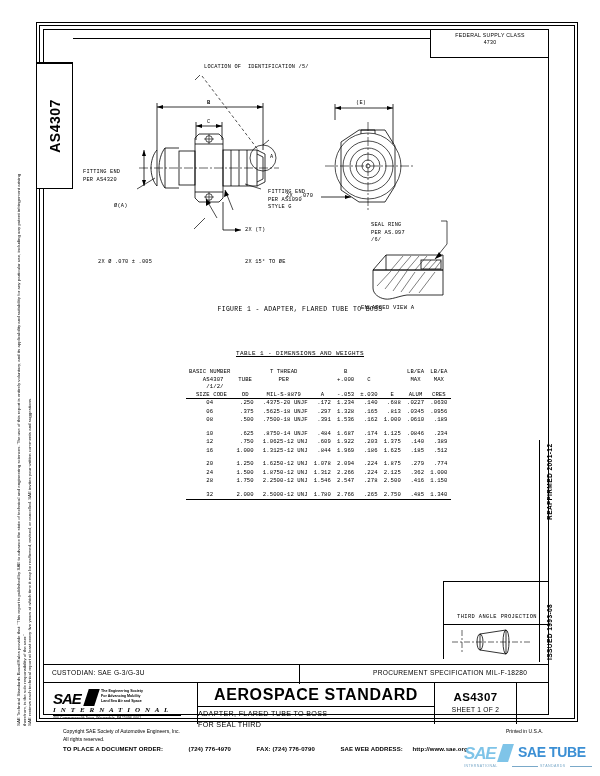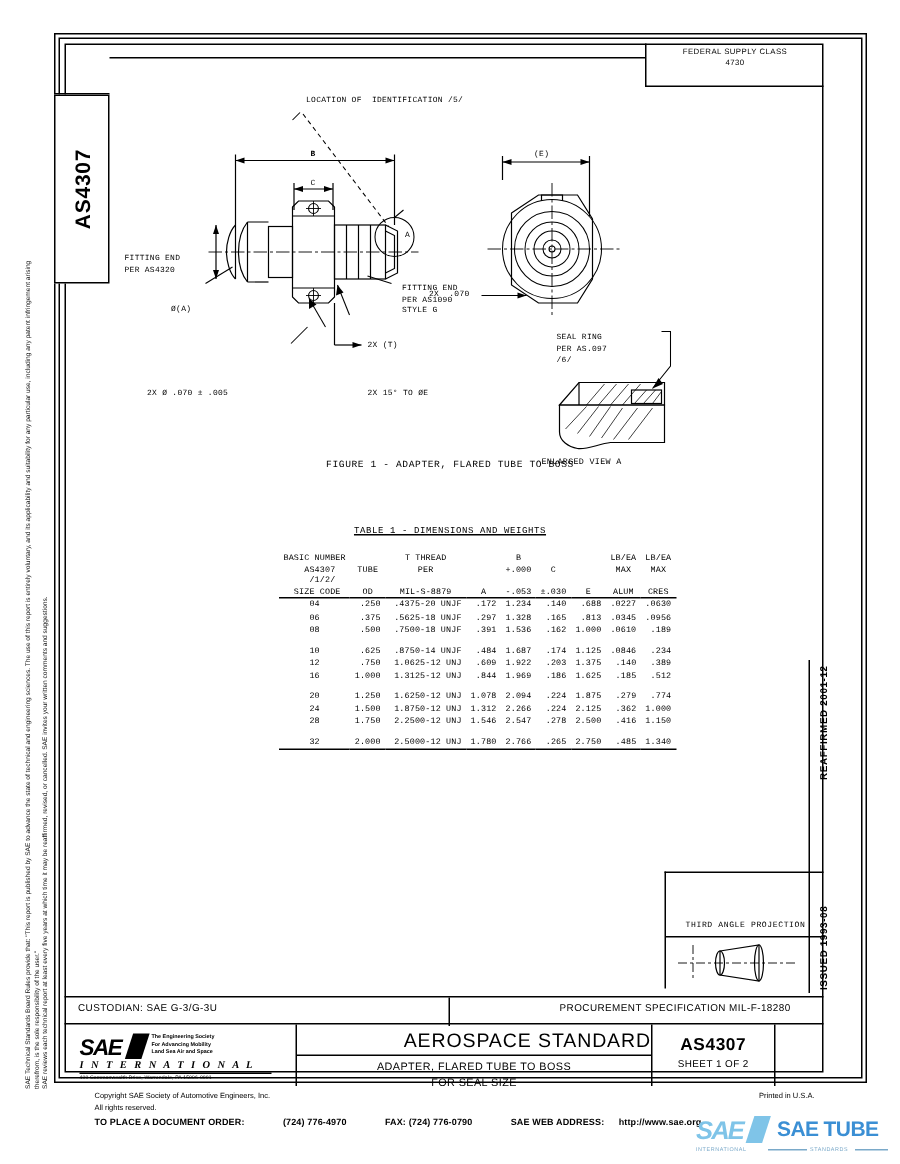--- a/index.html
+++ b/index.html
@@ -207,30 +207,30 @@
     left: 43px; top: 683px;
     width: 506px; height: 41px;
   }
   .tb-cell { position: absolute; top: 0; height: 41px; }
   .tb-logo { left: 0; width: 155px; border-right: 1px solid #000; }
   .tb-title { left: 155px; width: 237px; border-right: 1px solid #000; }
   .tb-num   { left: 392px; width: 82px; border-right: 1px solid #000; }
   .tb-blank { left: 474px; width: 32px; }
 
   .as-std {
-    text-align: right;
-    font-family: "Liberation Sans", sans-serif;
-    font-weight: normal;
-    font-size: 13px;
+    text-align: center;
+    font-family: "Liberation Sans", sans-serif;
+    font-weight: bold;
+    font-size: 16px;
     letter-spacing: 0.6px;
     margin-top: 3px;
   }
   .as-std-rule { width: 100%; height: 1px; background: #000; margin-top: 2px; }
   .as-sub {
-    text-align: center;
+    text-align: left;
     font-family: "Liberation Sans", sans-serif;
     font-size: 7.2px;
     letter-spacing: 0.3px;
     line-height: 1.5;
     margin-top: 2px;
   }
   .as-num {
     text-align: center;
     font-family: "Liberation Sans", sans-serif;
     font-weight: bold;
@@ -735,21 +735,21 @@
 Land Sea Air and Space</div>
       <div class="sae-intl">I N T E R N A T I O N A L</div>
       <div class="sae-rule"></div>
       <div class="sae-addr">400 Commonwealth Drive, Warrendale, PA 15096-0001</div>
     </div>
 
     <div class="tb-cell tb-title">
       <div class="as-std">AEROSPACE STANDARD</div>
       <div class="as-std-rule"></div>
       <div class="as-sub">ADAPTER, FLARED TUBE TO BOSS</div>
-      <div class="as-sub" style="margin-top:0;">FOR SEAL SIZE</div>
+      <div class="as-sub" style="margin-top:0;">FOR SEAL THIRD</div>
     </div>
 
     <div class="tb-cell tb-num">
       <div class="as-num">AS4307</div>
       <div class="as-sheet">SHEET 1 OF 2</div>
     </div>
 
     <div class="tb-cell tb-blank"></div>
   </div>
 

